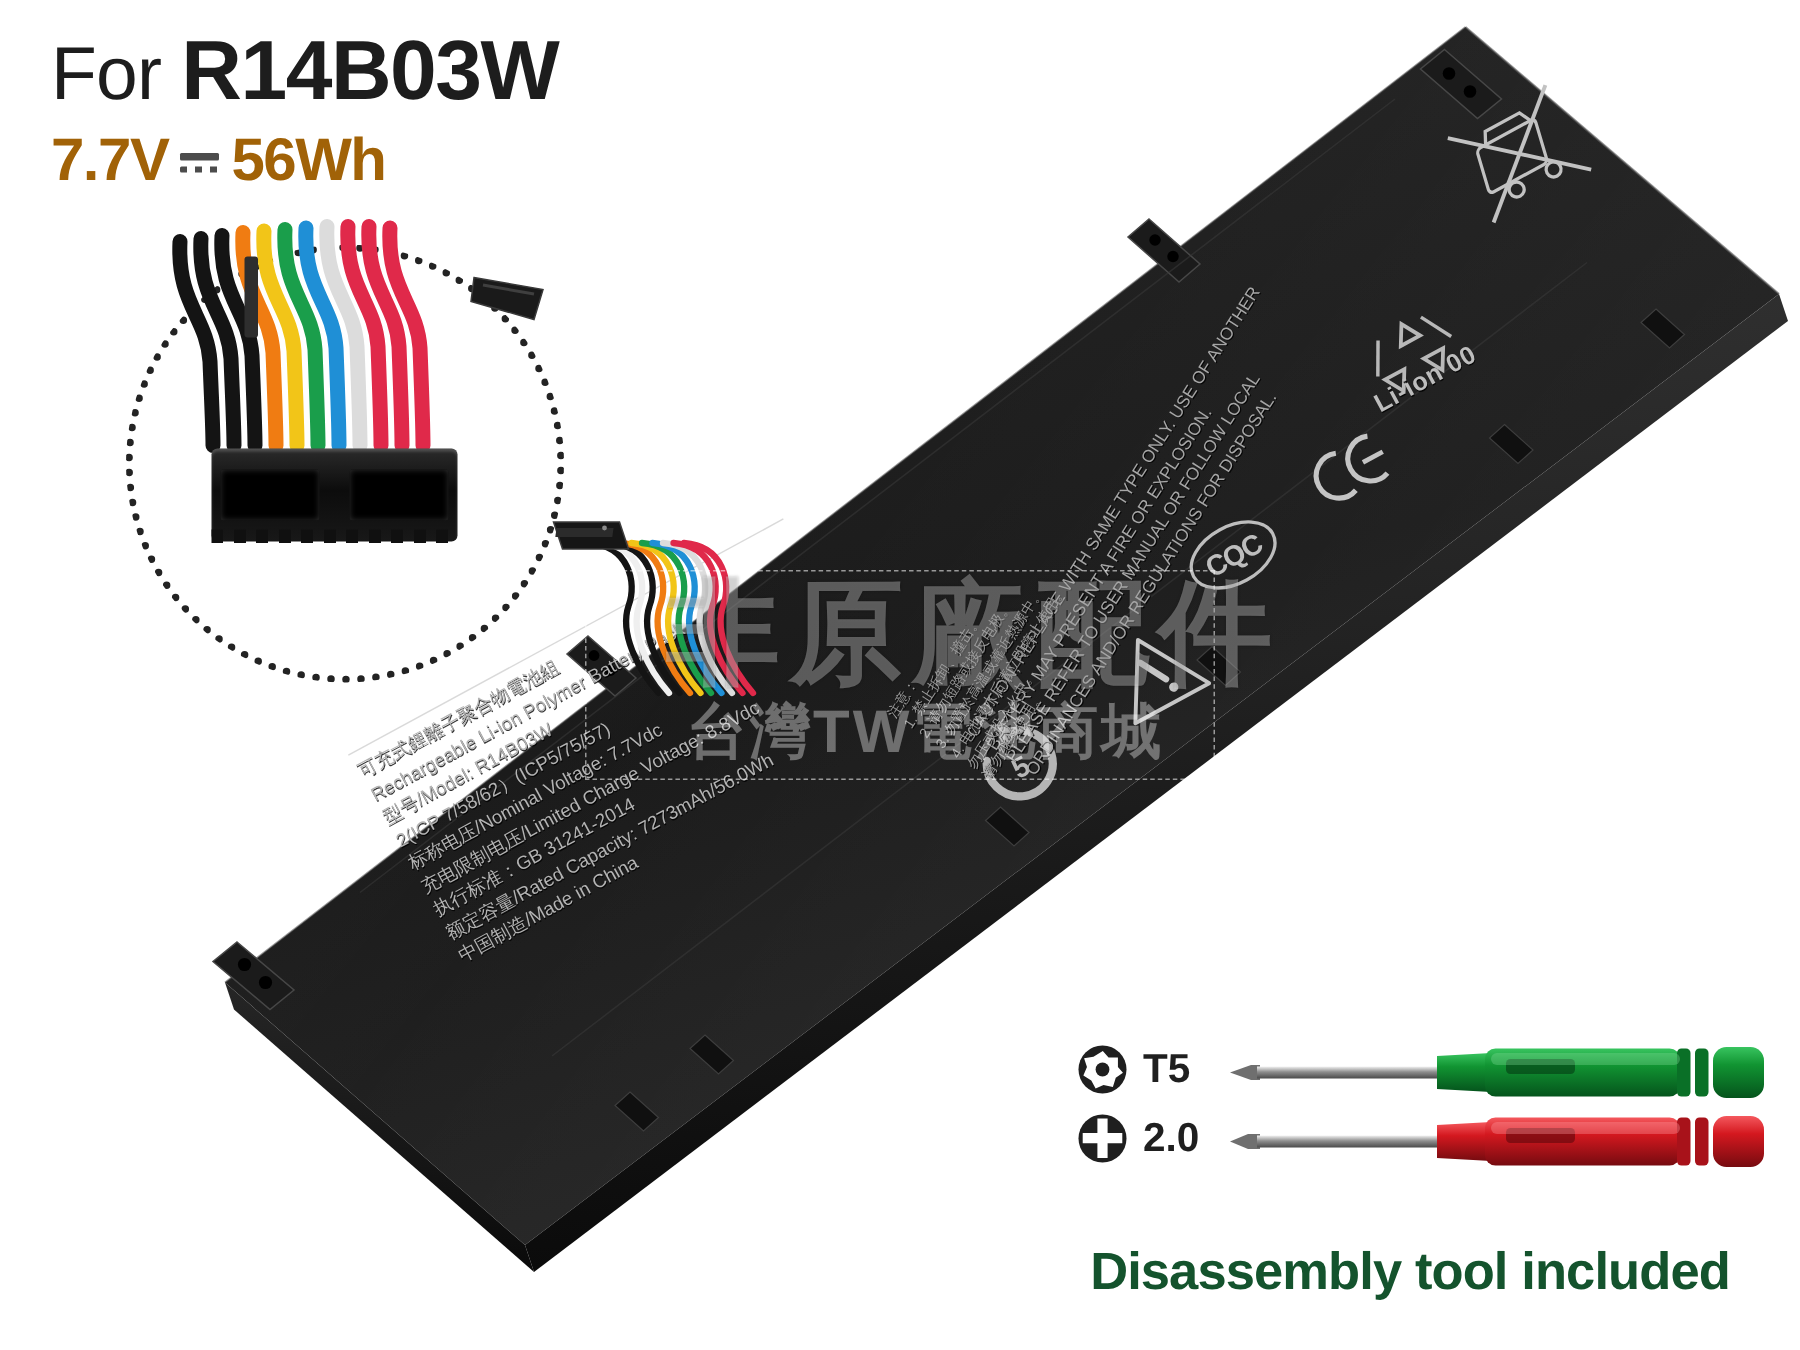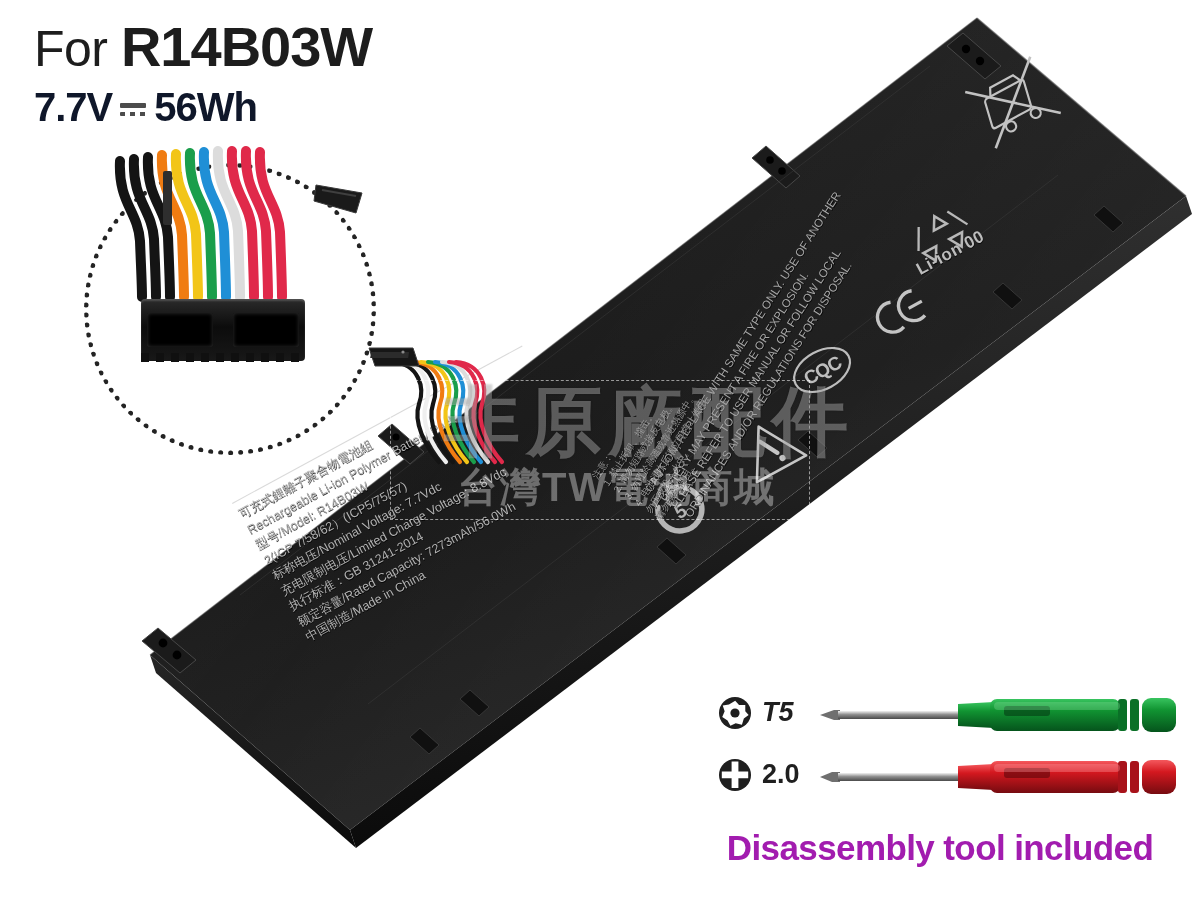--- a/index.html
+++ b/index.html
@@ -7,21 +7,21 @@
     width:1200px;height:900px;overflow:hidden;background:#ffffff;
     font-family:"Liberation Sans","DejaVu Sans",sans-serif;
     position:relative;
   }
   .stage{position:absolute;left:0;top:0;width:1200px;height:900px;}
 
   
   .hdr{position:absolute;left:34px;top:18px;white-space:nowrap;}
   .hdr-line1{font-size:50px;line-height:58px;color:#1d1d1d;font-weight:400;letter-spacing:-.5px;}
   .hdr-line1 .model{font-weight:800;font-size:56px;letter-spacing:-1px;text-align:center;}
-  .hdr-line2{font-size:40px;line-height:50px;font-weight:800;color:#0f172a;letter-spacing:-1px;margin-top:4px;}
+  .hdr-line2{font-size:40px;line-height:50px;font-weight:800;color:#a16207;letter-spacing:-1px;margin-top:4px;}
   .dcsym{display:inline-block;vertical-align:0.12em;margin:0 8px;}
   .dcsym i{display:block;background:#4c4c4c;border-radius:1px;}
   .dcsym i.s1{width:26px;height:5px;}
   .dcsym i.s2{width:26px;height:4px;margin-top:4px;
      background:repeating-linear-gradient(to right,#4c4c4c 0 5px,transparent 5px 10px);}
 
   
   .inset{position:absolute;left:84px;top:163px;width:292px;height:292px;border-radius:50%;}
   .inset .ring{position:absolute;inset:0;border-radius:50%;
      border:5px dotted #111;opacity:.92;}
@@ -66,28 +66,28 @@
   .wm-box{position:absolute;inset:0;border:1px dashed rgba(255,255,255,.55);}
   .wm-top{position:absolute;left:10px;top:-5px;font-size:76px;font-weight:800;
      color:rgba(255,255,255,.30);letter-spacing:6px;white-space:nowrap;
      text-shadow:0 0 2px rgba(0,0,0,.25);}
   .wm-bot{position:absolute;left:68px;top:80px;font-size:40px;font-weight:700;
      color:rgba(255,255,255,.36);letter-spacing:2px;white-space:nowrap;}
 
   
   .tools{position:absolute;left:700px;top:688px;width:480px;height:130px;}
   .tool-row{position:absolute;left:0;width:480px;height:56px;}
-  .tool-row.r1{top:0;font-style:italic;}
-  .tool-row.r2{top:62px;}
+  .tool-row.r1{top:0;}
+  .tool-row.r2{top:46px;}
   .bit-icon{position:absolute;left:18px;top:8px;width:34px;height:34px;}
   .bit-label{position:absolute;left:62px;top:9px;font-size:27px;font-weight:700;color:#1f1f1f;}
   .driver{position:absolute;left:118px;top:6px;width:360px;height:42px;}
 
   .tagline{position:absolute;left:700px;top:828px;width:480px;
-     font-size:35px;font-weight:800;color:#a21caf;letter-spacing:-.6px;white-space:nowrap;
+     font-size:35px;font-weight:800;color:#14532d;letter-spacing:-.6px;white-space:nowrap;
      text-align:center;}
 </style>
 </head>
 <body>
 
 <div class="stage">
 
   <svg class="battery" viewBox="0 0 1200 900">
     <defs>
       <linearGradient id="topFace" x1="0" y1="0" x2="0.35" y2="1">

